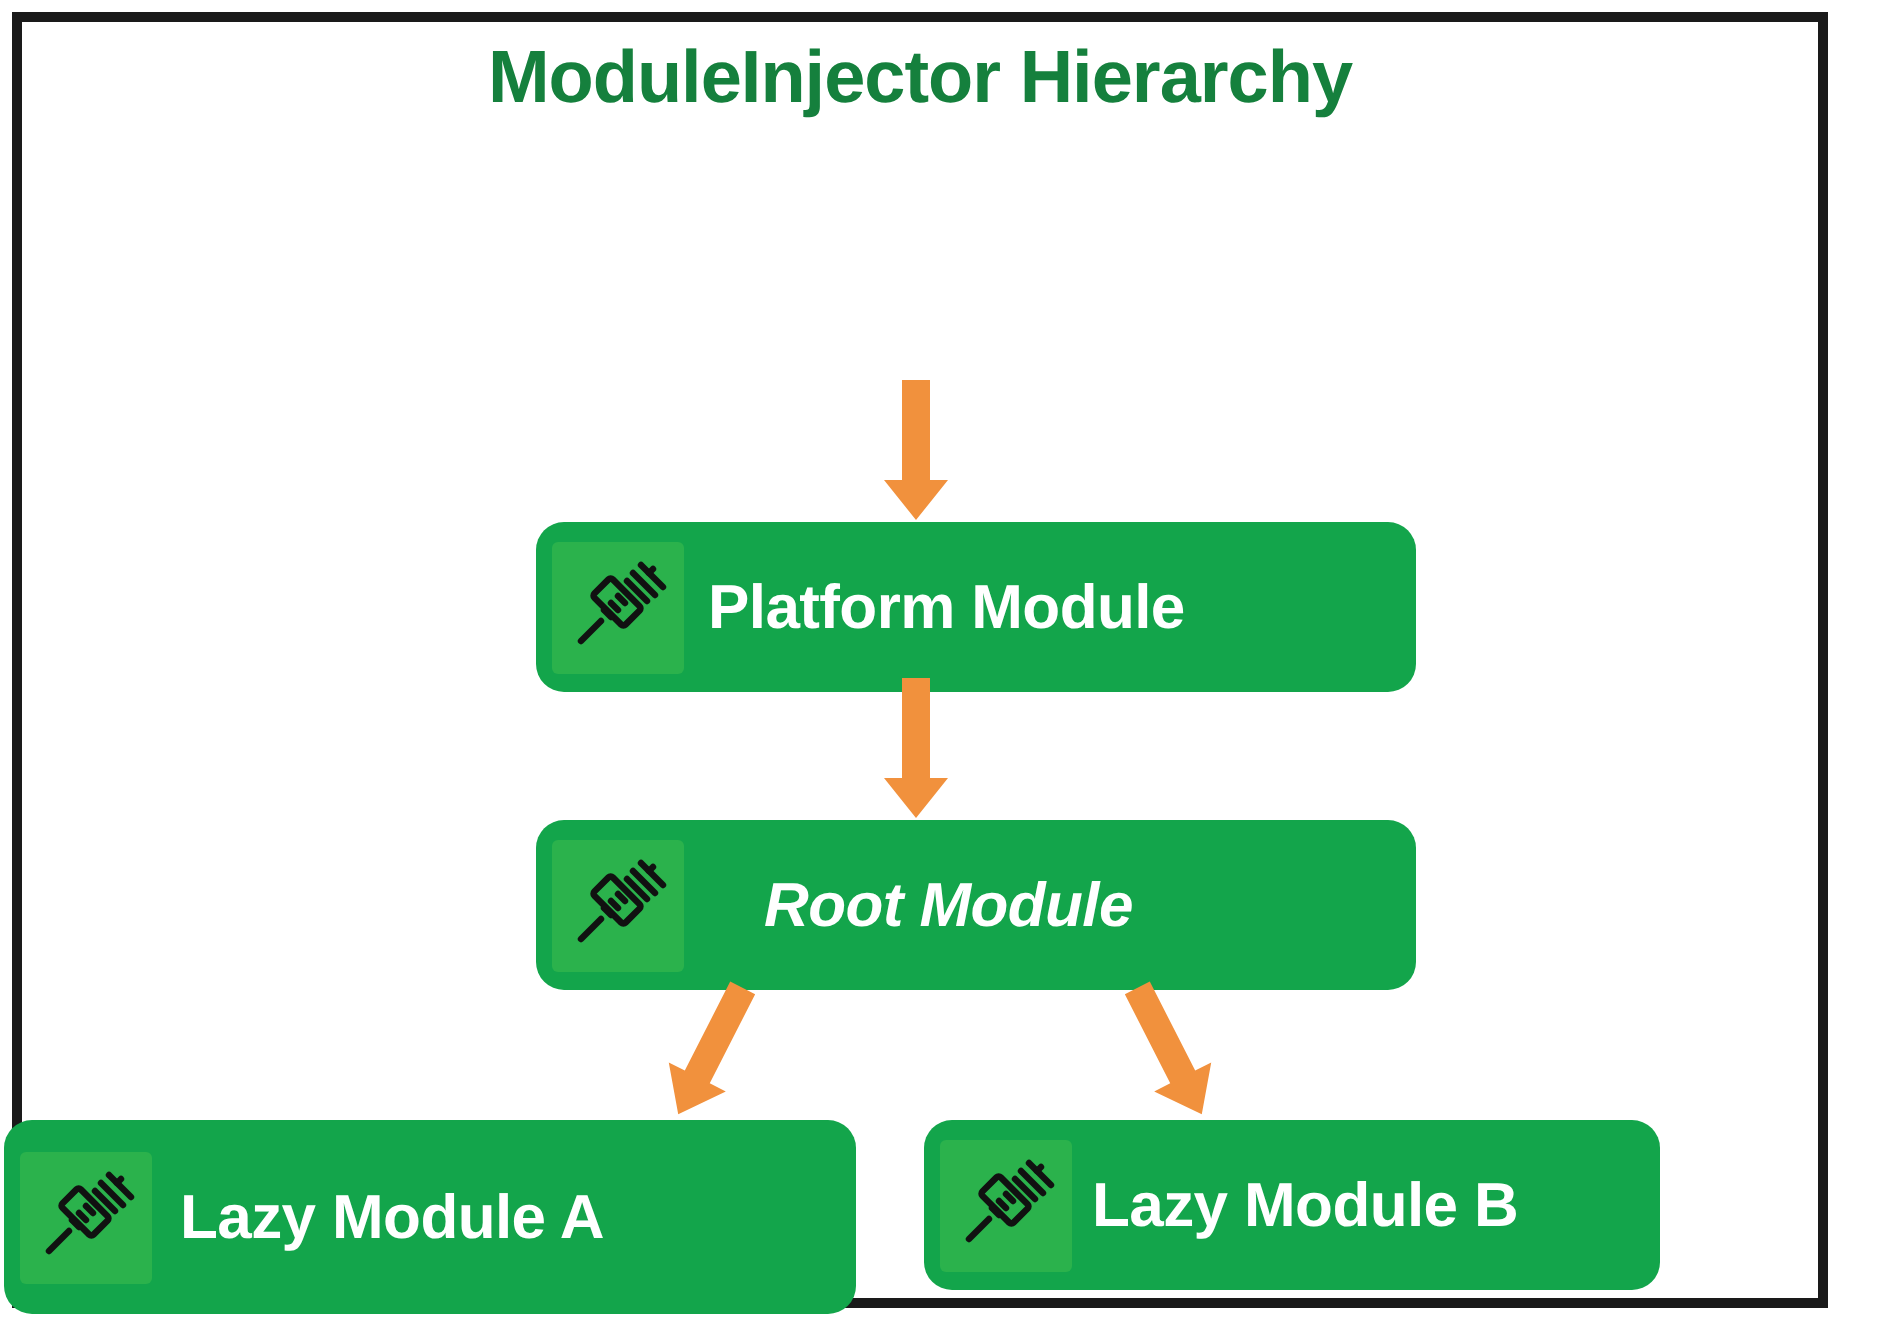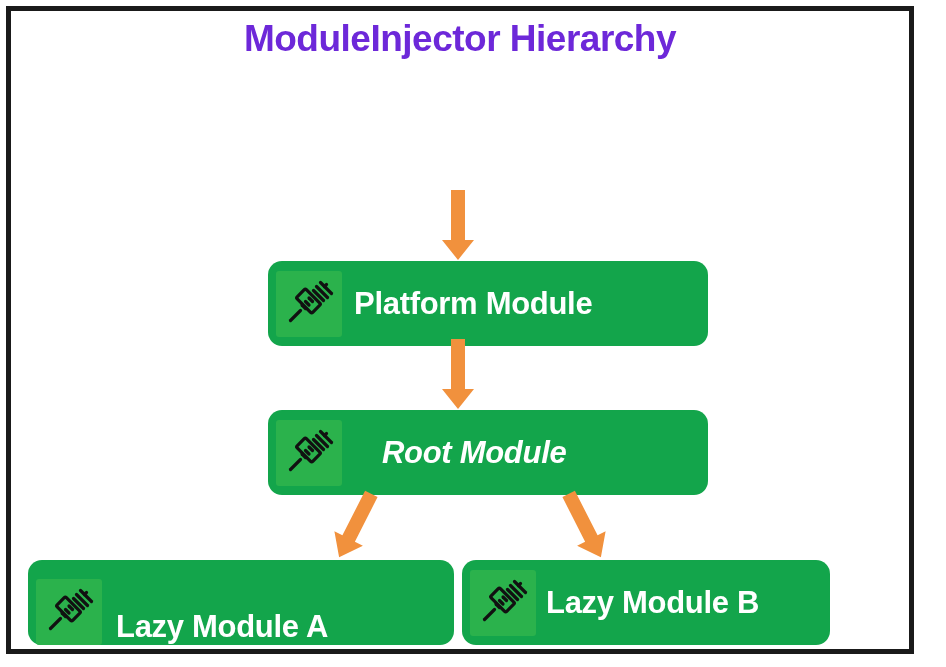--- a/index.html
+++ b/index.html
@@ -27,21 +27,21 @@
     box-sizing: border-box;
   }
   #title {
     position: absolute;
     left: 6px;
     top: 18px;
     width: 908px;
     text-align: center;
     font-size: 37px;
     font-weight: bold;
-    color: #6d28d9;
+    color: #15803d;
     letter-spacing: -0.5px;
     white-space: nowrap;
   }
   .node {
     position: absolute;
     background: #13a54b;
     border-radius: 14px;
     display: flex;
     align-items: center;
     box-sizing: border-box;
@@ -62,21 +62,21 @@
     color: #ffffff;
     font-size: 31px;
     font-weight: bold;
     white-space: nowrap;
     letter-spacing: -0.3px;
   }
   
   #node-null-injector   { left: 268px; top: 112px; width: 440px; height: 85px; }
   #node-platform-module { left: 268px; top: 261px; width: 440px; height: 85px; }
   #node-root-module     { left: 268px; top: 410px; width: 440px; height: 85px; }
-  #node-lazy-module-a   { left: 28px;  top: 560px; width: 426px; height: 85px; align-items: flex-end; }
+  #node-lazy-module-a   { left: 2px;  top: 560px; width: 426px; height: 97px; }
   #node-lazy-module-b   { left: 462px; top: 560px; width: 368px; height: 85px; }
 
   #node-null-injector   .node-label { margin-left: 40px; }
   #node-platform-module .node-label { margin-left: 12px; text-align: right; }
   #node-root-module     .node-label { margin-left: 40px; font-style: italic; }
   #node-lazy-module-a   .node-label { margin-left: 14px; }
   #node-lazy-module-b   .node-label { margin-left: 10px; }
 
   .arrow { position: absolute; }
   #arrow-null-to-platform   { left: 440px; top: 190px; }

